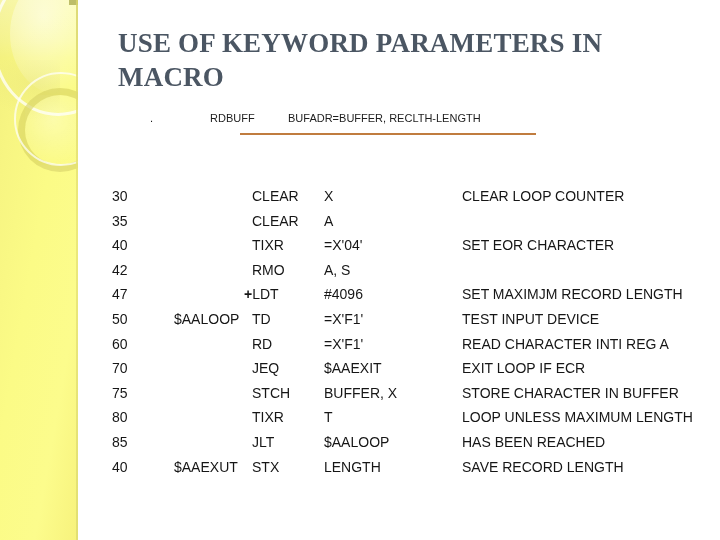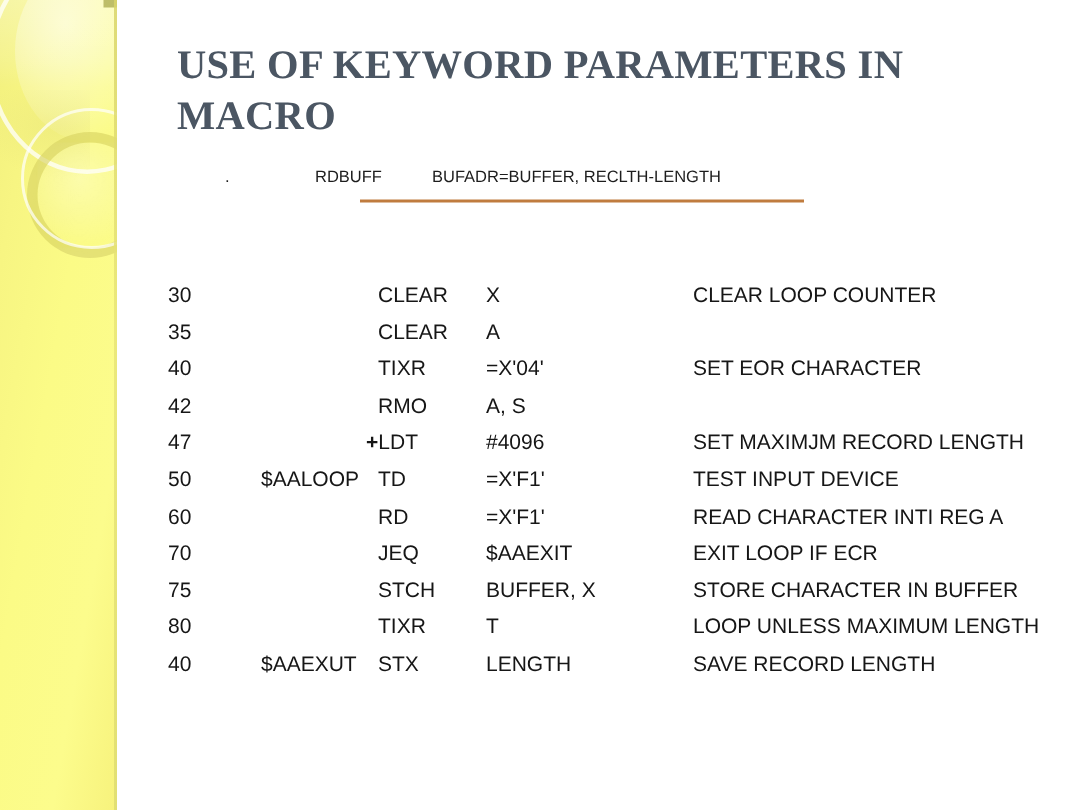--- a/index.html
+++ b/index.html
@@ -260,20 +260,27 @@
           <td class="col-comment">STORE CHARACTER IN BUFFER</td>
         </tr>
         <tr>
           <td class="col-num">80</td>
           <td class="col-label"></td>
           <td class="col-op">TIXR</td>
           <td class="col-operand">T</td>
           <td class="col-comment">LOOP UNLESS MAXIMUM LENGTH</td>
         </tr>
         <tr>
+          <td class="col-num">85</td>
+          <td class="col-label"></td>
+          <td class="col-op">JLT</td>
+          <td class="col-operand">$AALOOP</td>
+          <td class="col-comment">HAS BEEN REACHED</td>
+        </tr>
+        <tr>
           <td class="col-num">40</td>
           <td class="col-label">$AAEXUT</td>
           <td class="col-op">STX</td>
           <td class="col-operand">LENGTH</td>
           <td class="col-comment">SAVE RECORD LENGTH</td>
         </tr>
       </tbody>
   </table>
 
 </div>

